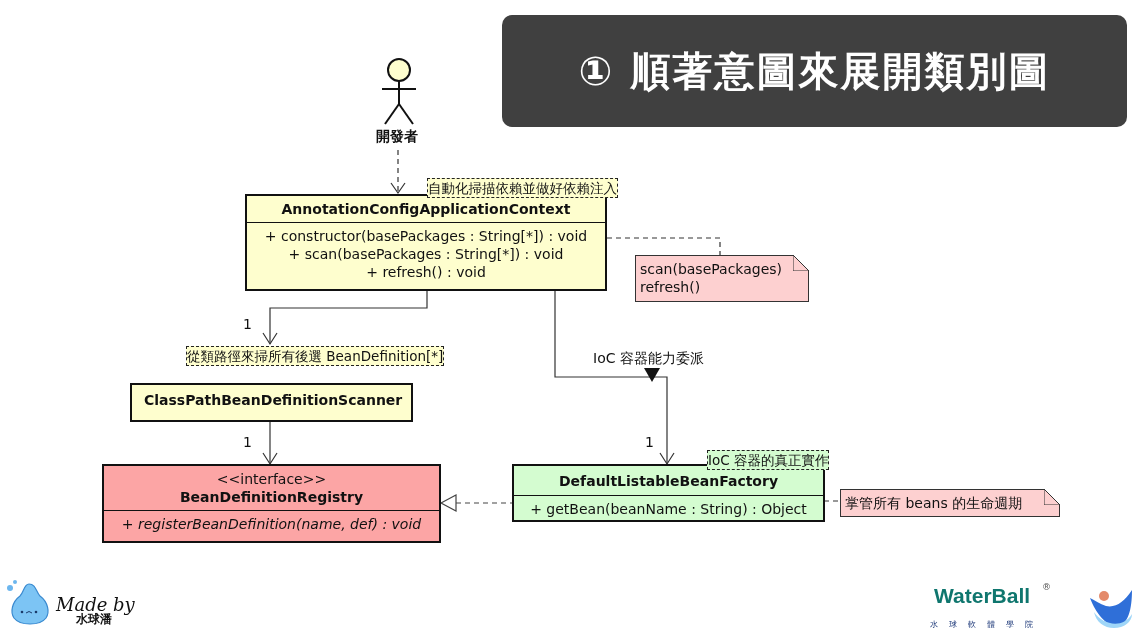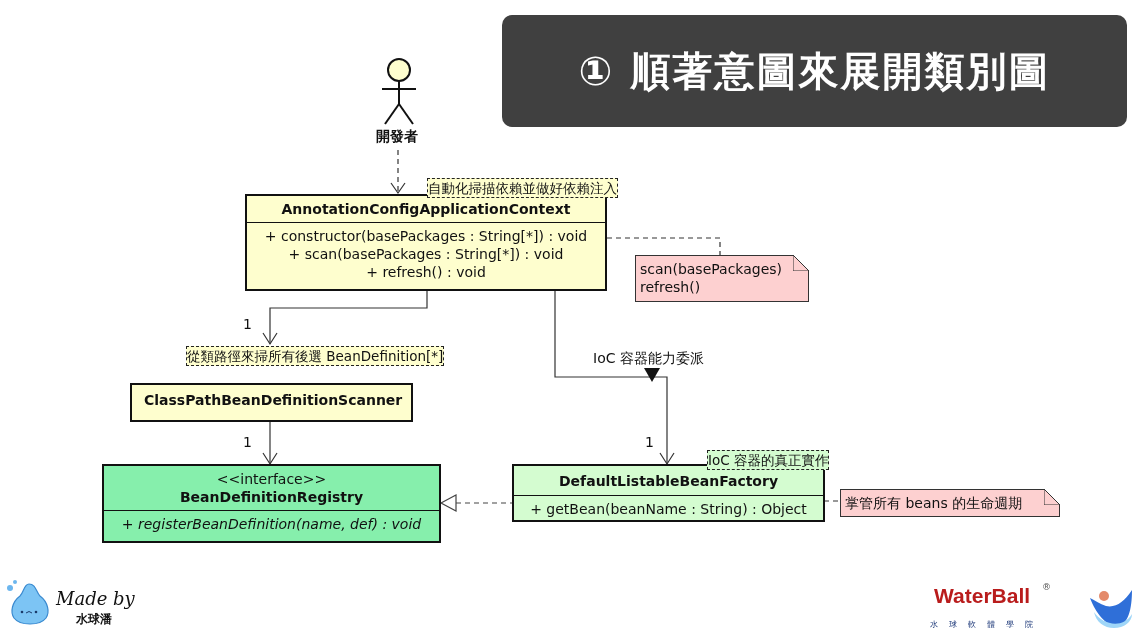--- a/index.html
+++ b/index.html
@@ -5,41 +5,41 @@
   html, body { margin: 0; padding: 0; background: #ffffff; }
   body { width: 1137px; height: 637px; position: relative; overflow: hidden;
          font-family: "DejaVu Sans", "Liberation Sans", sans-serif; color: #111; }
   .banner { position: absolute; left: 502px; top: 15px; width: 625px; height: 112px;
             background: #404040; border-radius: 10px; color: #fff;
             display: flex; align-items: center; justify-content: center;
             font-size: 40px; font-weight: bold; letter-spacing: 2px; }
   svg.lines { position: absolute; left: 0; top: 0; }
   .box { position: absolute; border: 2px solid #111; box-sizing: border-box; }
   .yellow { background: #fefece; }
-  .cyan { background: #86efac; }
+  .cyan { background: #fca5a5; }
   .green { background: #d4fcd0; }
   .box .title { text-align: center; font-weight: bold; font-size: 14px; line-height: 18px; }
   .box .stereo { text-align: center; font-size: 14px; line-height: 18px; }
   .box .hdr { padding: 4px 6px 4px; border-bottom: 1px solid #111; }
   .box .methods { padding: 4px 10px; font-size: 14px; line-height: 18px; white-space: nowrap; text-align: center; }
   .box .methods.italic { font-style: italic; }
   .tag { position: absolute; border: 1.5px dashed #222; font-size: 13.5px; line-height: 18px;
          padding: 0 0; white-space: nowrap; box-sizing: border-box; }
   .note { position: absolute; background: #fdd0d0; border: 1px solid #333; font-size: 14px;
           line-height: 18px; padding: 4px 26px 4px 4px; box-sizing: border-box; white-space: nowrap; }
   .note .corner { position: absolute; right: -1px; top: -1px; width: 16px; height: 16px; }
   .label { position: absolute; font-size: 14px; white-space: nowrap; }
   .actor-label { position: absolute; font-size: 14px; font-weight: bold; }
   .brand-left { position: absolute; left: 4px; top: 578px; width: 150px; height: 55px; }
-  .brand-left .made { position: absolute; left: 52px; top: 10px; font-family: "DejaVu Serif", serif;
+  .brand-left .made { position: absolute; left: 52px; top: 16px; font-family: "DejaVu Serif", serif;
                       font-style: italic; font-size: 18px; }
   .brand-left .zh { position: absolute; left: 72px; top: 33px; font-size: 12px; font-weight: bold; }
   .brand-right { position: absolute; left: 930px; top: 580px; width: 200px; height: 55px; }
   .brand-right .wb { position: absolute; left: 4px; top: 4px; font-family: "Liberation Sans", sans-serif;
-                     font-weight: bold; font-size: 21px; color: #b91c1c; }
+                     font-weight: bold; font-size: 21px; color: #0f766e; }
   .brand-right .reg { position: absolute; left: 112px; top: 2px; font-size: 9px; color: #555; }
   .brand-right .sub { position: absolute; left: 0px; top: 39px; font-size: 8px; letter-spacing: 11px; color: #1f3a7a; }
 </style>
 </head>
 <body>
 
 <div class="banner">
   <span>① 順著意圖來展開類別圖</span>
 </div>
 

